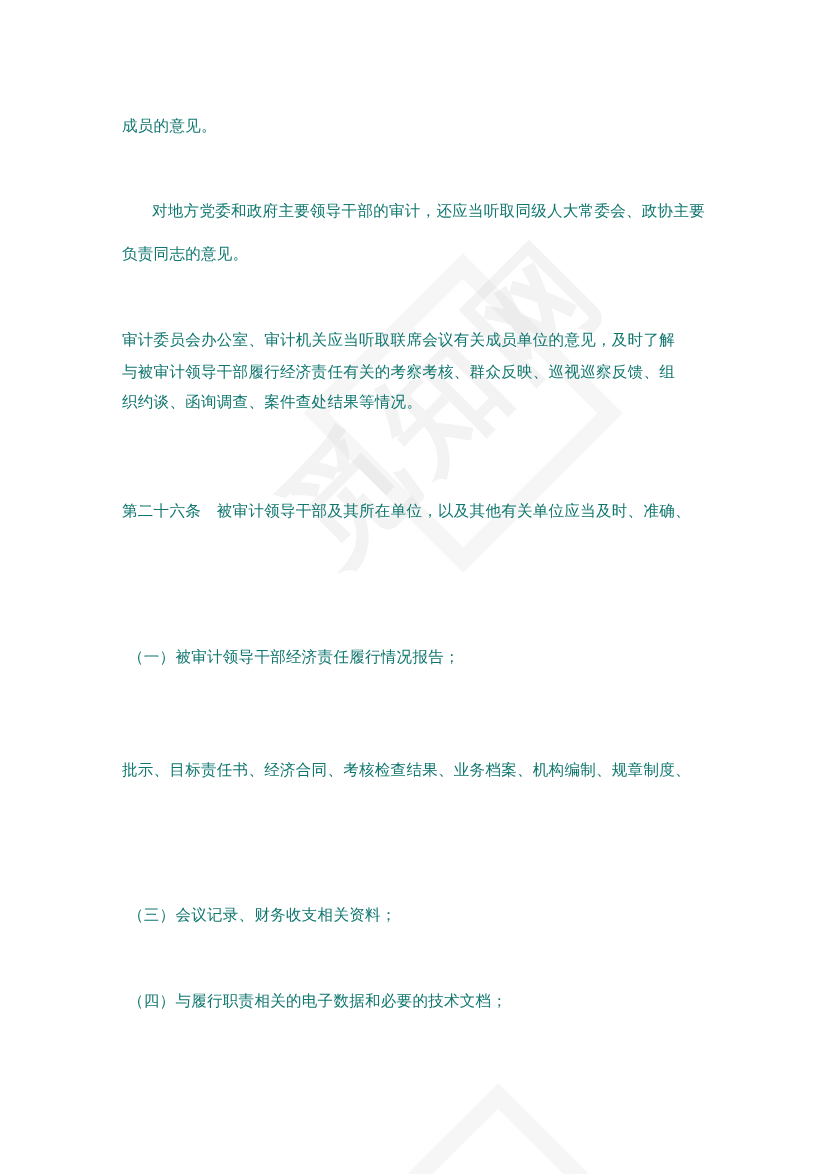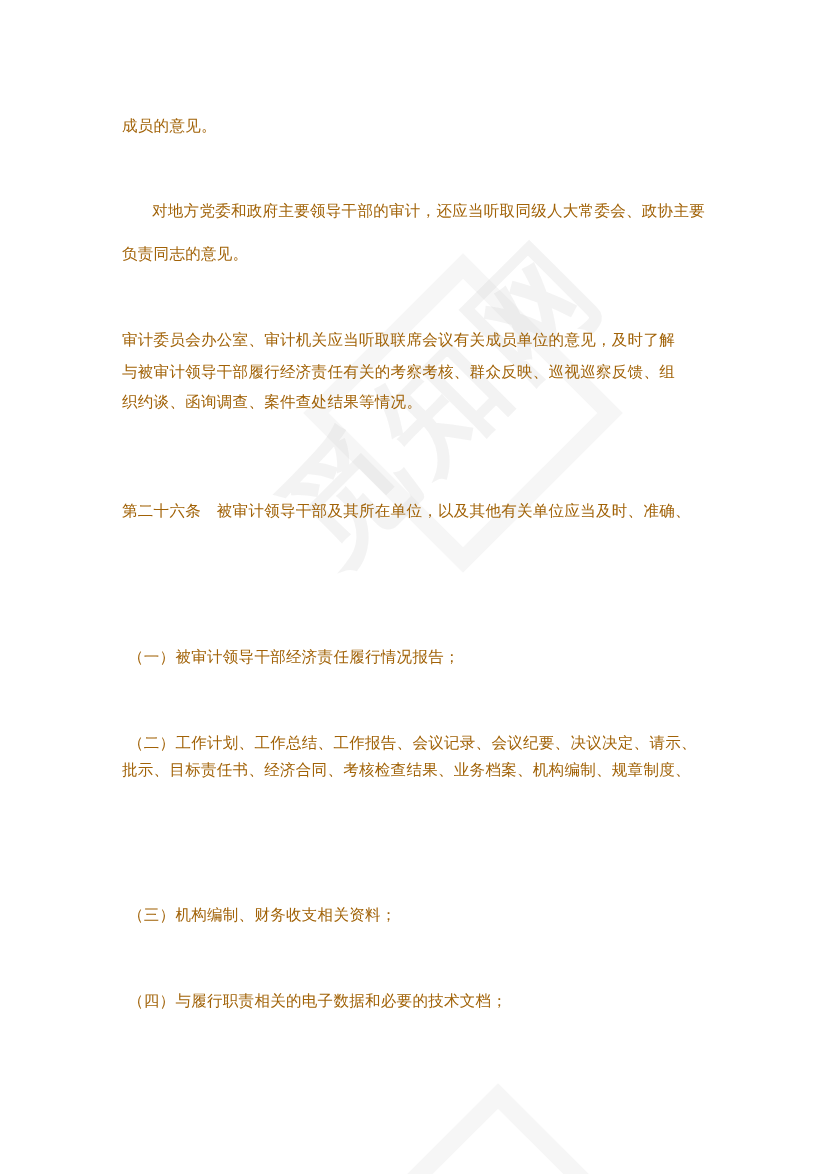--- a/index.html
+++ b/index.html
@@ -21,21 +21,21 @@
       width: 830px;
       height: 1174px;
     }
     .line {
       position: absolute;
       left: 122px;
       font-size: 15.5px;
       line-height: 20px;
       white-space: nowrap;
       letter-spacing: 0.3px;
-      color: #a16207;
+      color: #0f766e;
     }
     .indent { left: 128px; margin-top: 16px; }
     .watermark {
       position: absolute;
       pointer-events: none;
       color: rgba(200,200,200,0.22);
       font-weight: bold;
       font-size: 120px;
       letter-spacing: 10px;
       transform: rotate(-45deg);
@@ -60,17 +60,16 @@
   <div class="wm-box" style="left:385px; top:1130px; width:190px; height:190px;"></div>
 
   <div class="line" style="top:116px;">成员的意见。</div>
   <div class="line" style="top:201px;margin-left:30px;">对地方党委和政府主要领导干部的审计，还应当听取同级人大常委会、政协主要</div>
   <div class="line" style="top:244px;">负责同志的意见。</div>
   <div class="line" style="top:330px;">审计委员会办公室、审计机关应当听取联席会议有关成员单位的意见，及时了解</div>
   <div class="line" style="top:362px;">与被审计领导干部履行经济责任有关的考察考核、群众反映、巡视巡察反馈、组</div>
   <div class="line" style="top:392px;">织约谈、函询调查、案件查处结果等情况。</div>
   <div class="line" style="top:502px;font-family:Liberation Mono, monospace;">第二十六条　被审计领导干部及其所在单位，以及其他有关单位应当及时、准确、</div>
   <div class="line indent" style="top:631px;">（一）被审计领导干部经济责任履行情况报告；</div>
-  <div class="line indent" style="top:717px;">（二）工作计划、工作总结、工作报告、会议记录、会议纪要、决议决定、请示、</div>
   <div class="line" style="top:760px;">批示、目标责任书、经济合同、考核检查结果、业务档案、机构编制、规章制度、</div>
-  <div class="line indent" style="top:889px;">（三）机构编制、财务收支相关资料；</div>
+  <div class="line indent" style="top:889px;">（三）会议记录、财务收支相关资料；</div>
   <div class="line indent" style="top:975px;">（四）与履行职责相关的电子数据和必要的技术文档；</div>
 </div>
 
 </body></html>

